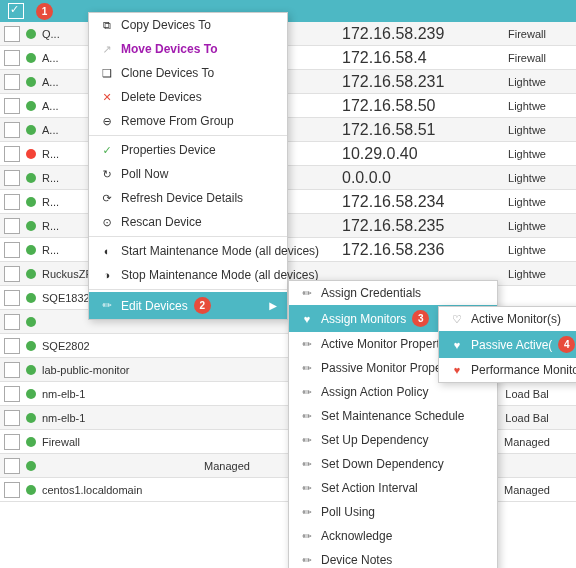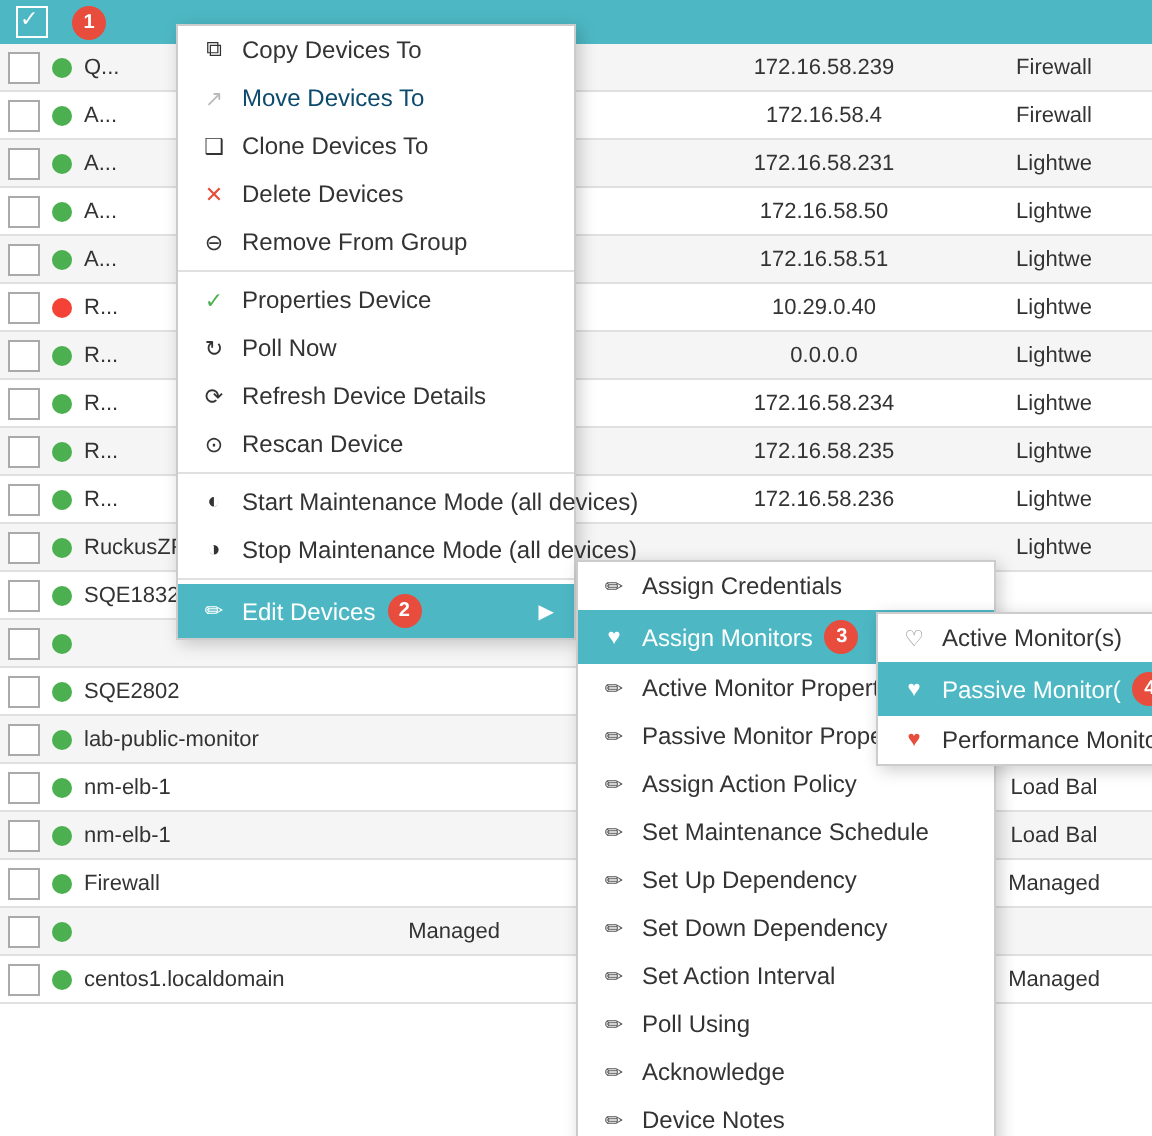--- a/index.html
+++ b/index.html
@@ -64,23 +64,23 @@
       flex: 1;
       overflow: hidden;
       text-overflow: ellipsis;
       white-space: nowrap;
       color: #333;
       font-size: 11px;
     }
 
     .bg-ip {
       width: 140px;
-      text-align: center;
+      text-align: left;
       color: #333;
-      font-size: 11px;
+      font-size: 16px;
     }
 
     .bg-type {
       width: 90px;
       text-align: center;
       color: #333;
       font-size: 11px;
       overflow: hidden;
     }
 
@@ -318,21 +318,21 @@
   </div>
 </div>
 
 <div class="menu ctx-menu-1">
   <div class="menu-item">
     <span class="menu-icon">⧉</span>
     <span>Copy Devices To</span>
   </div>
   <div class="menu-item disabled">
     <span class="menu-icon" style="color:#bbb;">↗</span>
-    <span style="color:#0c4a6e;">Move Devices To</span>
+    <span style="color:#a21caf;font-weight:bold;">Move Devices To</span>
   </div>
   <div class="menu-item">
     <span class="menu-icon">❑</span>
     <span>Clone Devices To</span>
   </div>
   <div class="menu-item">
     <span class="menu-icon" style="color:#e74c3c;">✕</span>
     <span>Delete Devices</span>
   </div>
   <div class="menu-item">
@@ -427,20 +427,20 @@
   </div>
 </div>
 
 <div class="menu ctx-menu-3">
   <div class="menu-item">
     <span class="menu-icon" style="color:#888;">♡</span>
     <span>Active Monitor(s)</span>
   </div>
   <div class="menu-item active" style="background:#4db8c4; color:white;">
     <span class="menu-icon" style="color:white;">♥</span>
-    <span>Passive Monitor(</span>
+    <span>Passive Active(</span>
     <span class="num-badge">4</span>
   </div>
   <div class="menu-item">
     <span class="menu-icon" style="color:#e74c3c;">♥</span>
     <span>Performance Monitor(</span>
   </div>
 </div>
 
 </body></html>

